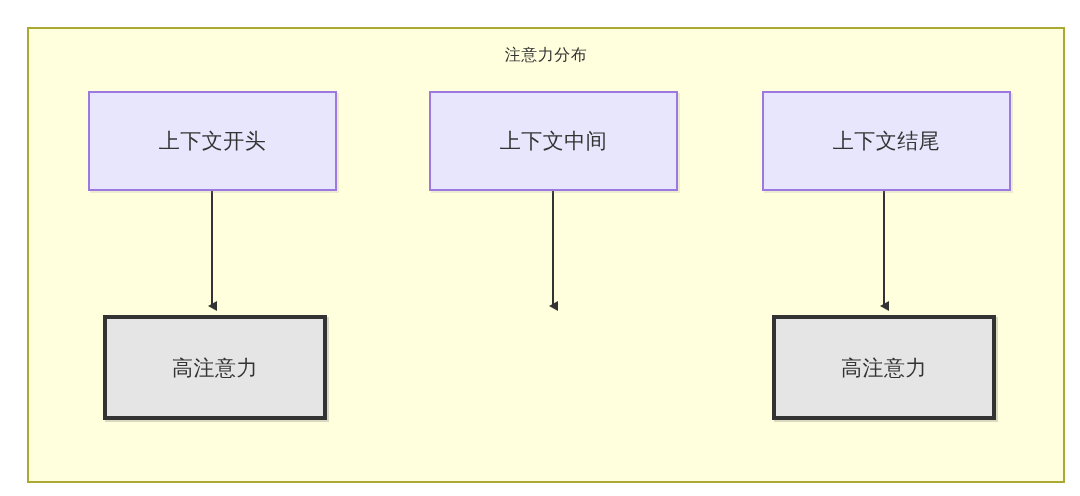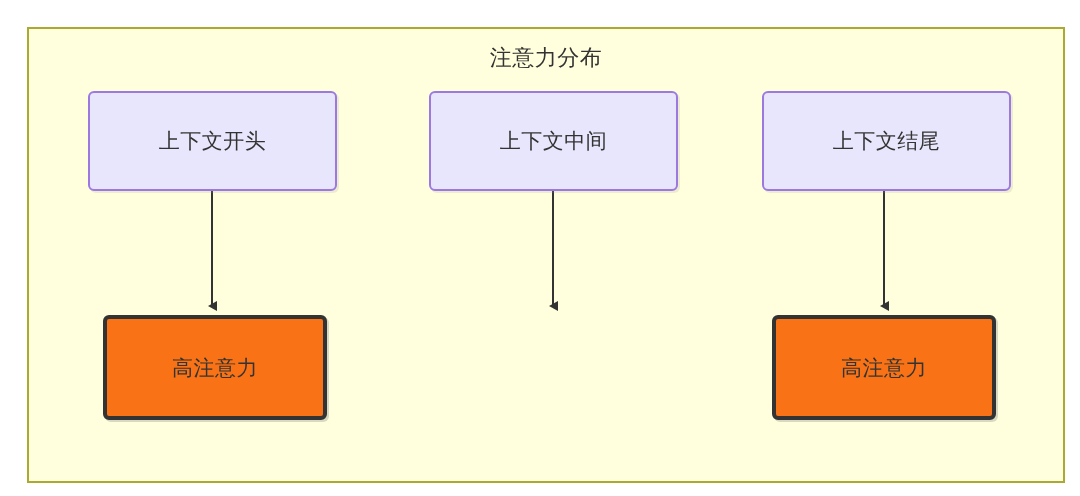--- a/index.html
+++ b/index.html
@@ -32,56 +32,55 @@
     border: 2px solid #aaaa33;
     box-sizing: border-box;
   }
 
   .subgraph-title {
     position: absolute;
     left: 0;
     top: 16px;
     width: 100%;
     text-align: center;
-    font-size: 22px;
+    font-size: 16px;
     color: #333333;
     line-height: 1.2;
     letter-spacing: 0.5px;
   }
 
   
   .node {
     position: absolute;
     box-sizing: border-box;
     display: flex;
     align-items: center;
     justify-content: center;
     font-size: 21px;
     color: #333333;
     letter-spacing: 0.5px;
     text-align: center;
-    border-radius: 6px;
   }
 
   .node-context {
     background: #e8e6fc;
     border: 2px solid #9d78e0;
     width: 249px;
     height: 100px;
     box-shadow: 2px 2px 0 rgba(150,150,150,0.18);
   }
 
   .node-attention {
     width: 224px;
     height: 105px;
     border: 4px solid #333333;
     box-shadow: 2px 2px 0 rgba(120,120,120,0.28);
   }
 
-  .node-attention.high { background: #f97316; }
+  .node-attention.high { background: #e5e5e5; }
   .node-attention.low  { background: #fa9494; }
 
   
   .n-ctx-start  { left: 88px;  top: 91px; }
   .n-ctx-mid    { left: 429px; top: 91px; }
   .n-ctx-end    { left: 762px; top: 91px; }
 
   .n-att-1 { left: 103px; top: 315px; }
   .n-att-2 { left: 441px; top: 315px; }
   .n-att-3 { left: 772px; top: 315px; }

